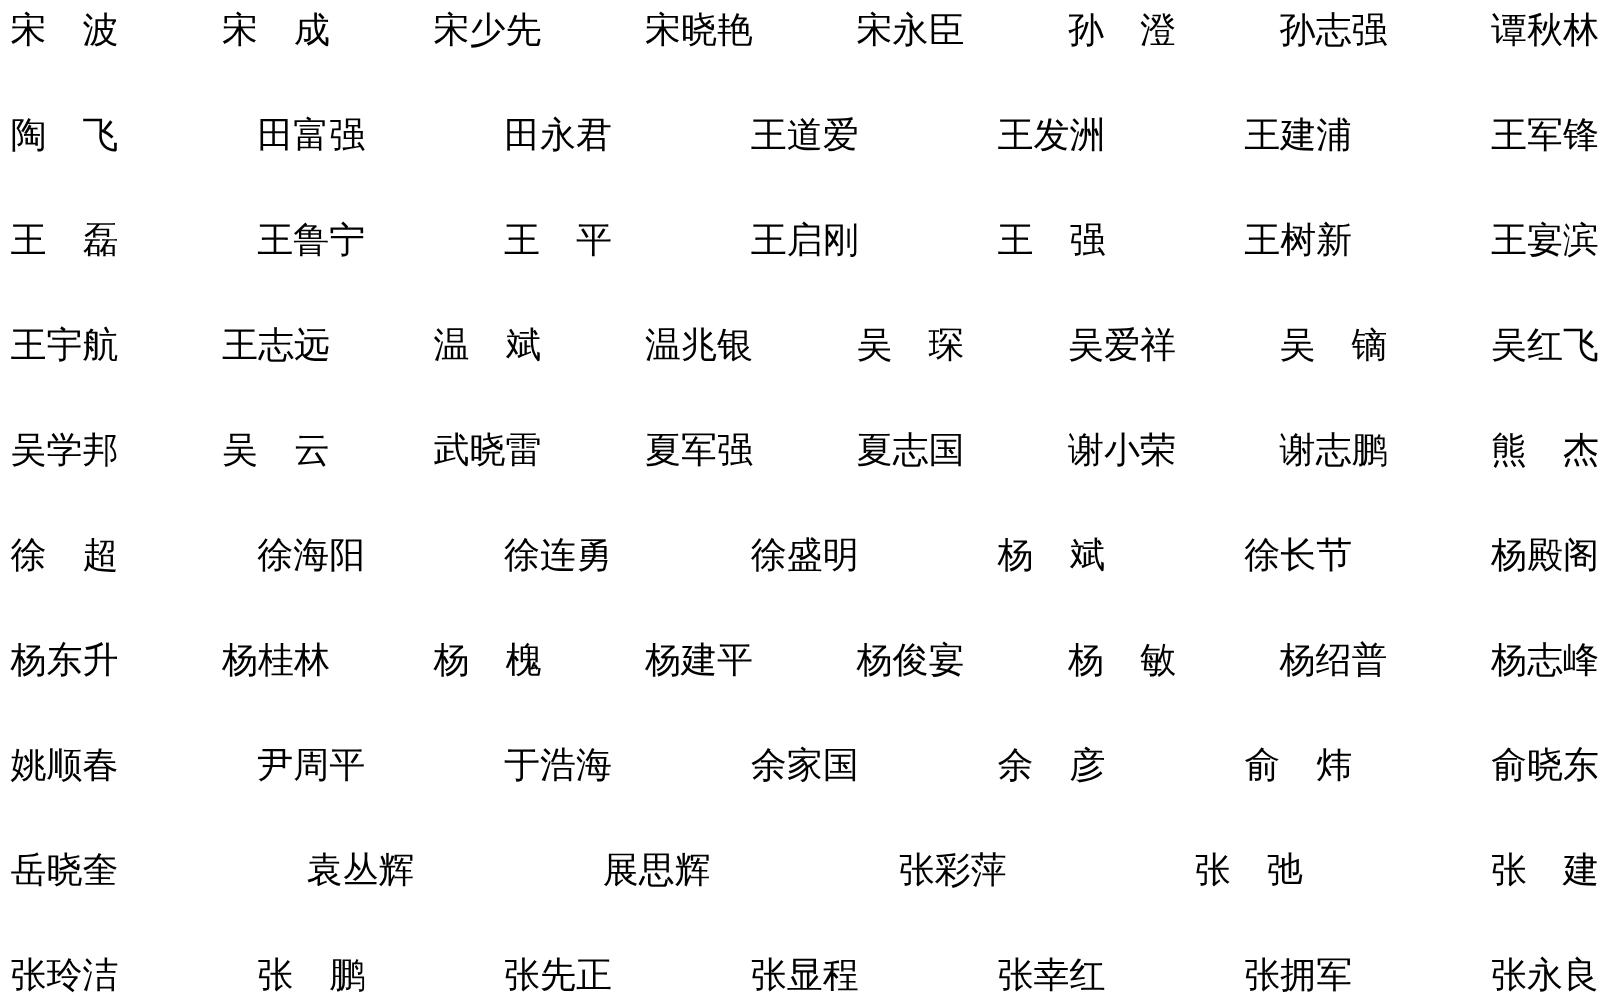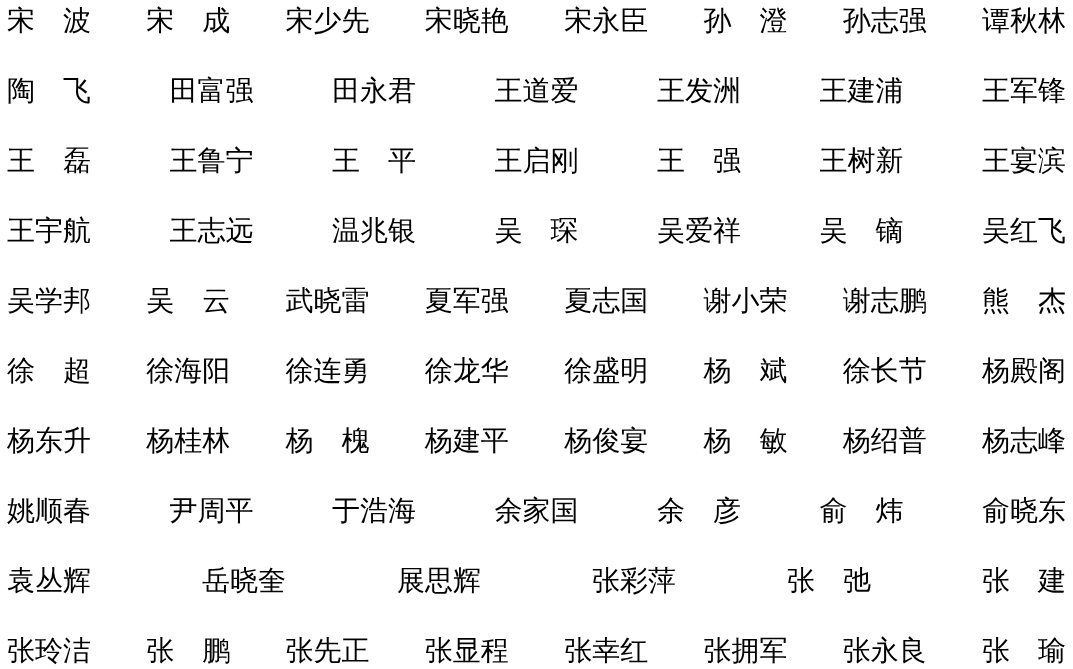--- a/index.html
+++ b/index.html
@@ -8,21 +8,21 @@
     background: #ffffff;
   }
   .page {
     position: relative;
     width: 1073px;
     height: 669px;
     overflow: hidden;
     background: #ffffff;
     color: #000000;
     font-family: "Liberation Sans", sans-serif;
-    font-size: 28px;
+    font-size: 24px;
     font-weight: 400;
   }
   .rows {
     margin-top: -14px;
   }
   .name-row {
     display: flex;
     justify-content: space-between;
     align-items: center;
     height: 70px;
@@ -69,20 +69,21 @@
       <span class="person-name">王　平</span>
       <span class="person-name">王启刚</span>
       <span class="person-name">王　强</span>
       <span class="person-name">王树新</span>
       <span class="person-name">王宴滨</span>
     </div>
 
     <div class="name-row">
       <span class="person-name">王宇航</span>
       <span class="person-name">王志远</span>
+      <span class="person-name">温　斌</span>
       <span class="person-name">温兆银</span>
       <span class="person-name">吴　琛</span>
       <span class="person-name">吴爱祥</span>
       <span class="person-name">吴　镝</span>
       <span class="person-name">吴红飞</span>
     </div>
 
     <div class="name-row">
       <span class="person-name">吴学邦</span>
       <span class="person-name">吴　云</span>
@@ -91,21 +92,20 @@
       <span class="person-name">夏志国</span>
       <span class="person-name">谢小荣</span>
       <span class="person-name">谢志鹏</span>
       <span class="person-name">熊　杰</span>
     </div>
 
     <div class="name-row">
       <span class="person-name">徐　超</span>
       <span class="person-name">徐海阳</span>
       <span class="person-name">徐连勇</span>
-      <span class="person-name">徐龙华</span>
       <span class="person-name">徐盛明</span>
       <span class="person-name">杨　斌</span>
       <span class="person-name">徐长节</span>
       <span class="person-name">杨殿阁</span>
     </div>
 
     <div class="name-row">
       <span class="person-name">杨东升</span>
       <span class="person-name">杨桂林</span>
       <span class="person-name">杨　槐</span>
@@ -120,33 +120,32 @@
       <span class="person-name">姚顺春</span>
       <span class="person-name">尹周平</span>
       <span class="person-name">于浩海</span>
       <span class="person-name">余家国</span>
       <span class="person-name">余　彦</span>
       <span class="person-name">俞　炜</span>
       <span class="person-name">俞晓东</span>
     </div>
 
     <div class="name-row">
+      <span class="person-name">岳晓奎</span>
       <span class="person-name">袁丛辉</span>
-      <span class="person-name">岳晓奎</span>
       <span class="person-name">展思辉</span>
       <span class="person-name">张彩萍</span>
       <span class="person-name">张　弛</span>
       <span class="person-name">张　建</span>
     </div>
 
     <div class="name-row">
       <span class="person-name">张玲洁</span>
       <span class="person-name">张　鹏</span>
       <span class="person-name">张先正</span>
       <span class="person-name">张显程</span>
       <span class="person-name">张幸红</span>
       <span class="person-name">张拥军</span>
       <span class="person-name">张永良</span>
-      <span class="person-name">张　瑜</span>
     </div>
 
   </div>
 </div>
 
 </body></html>

